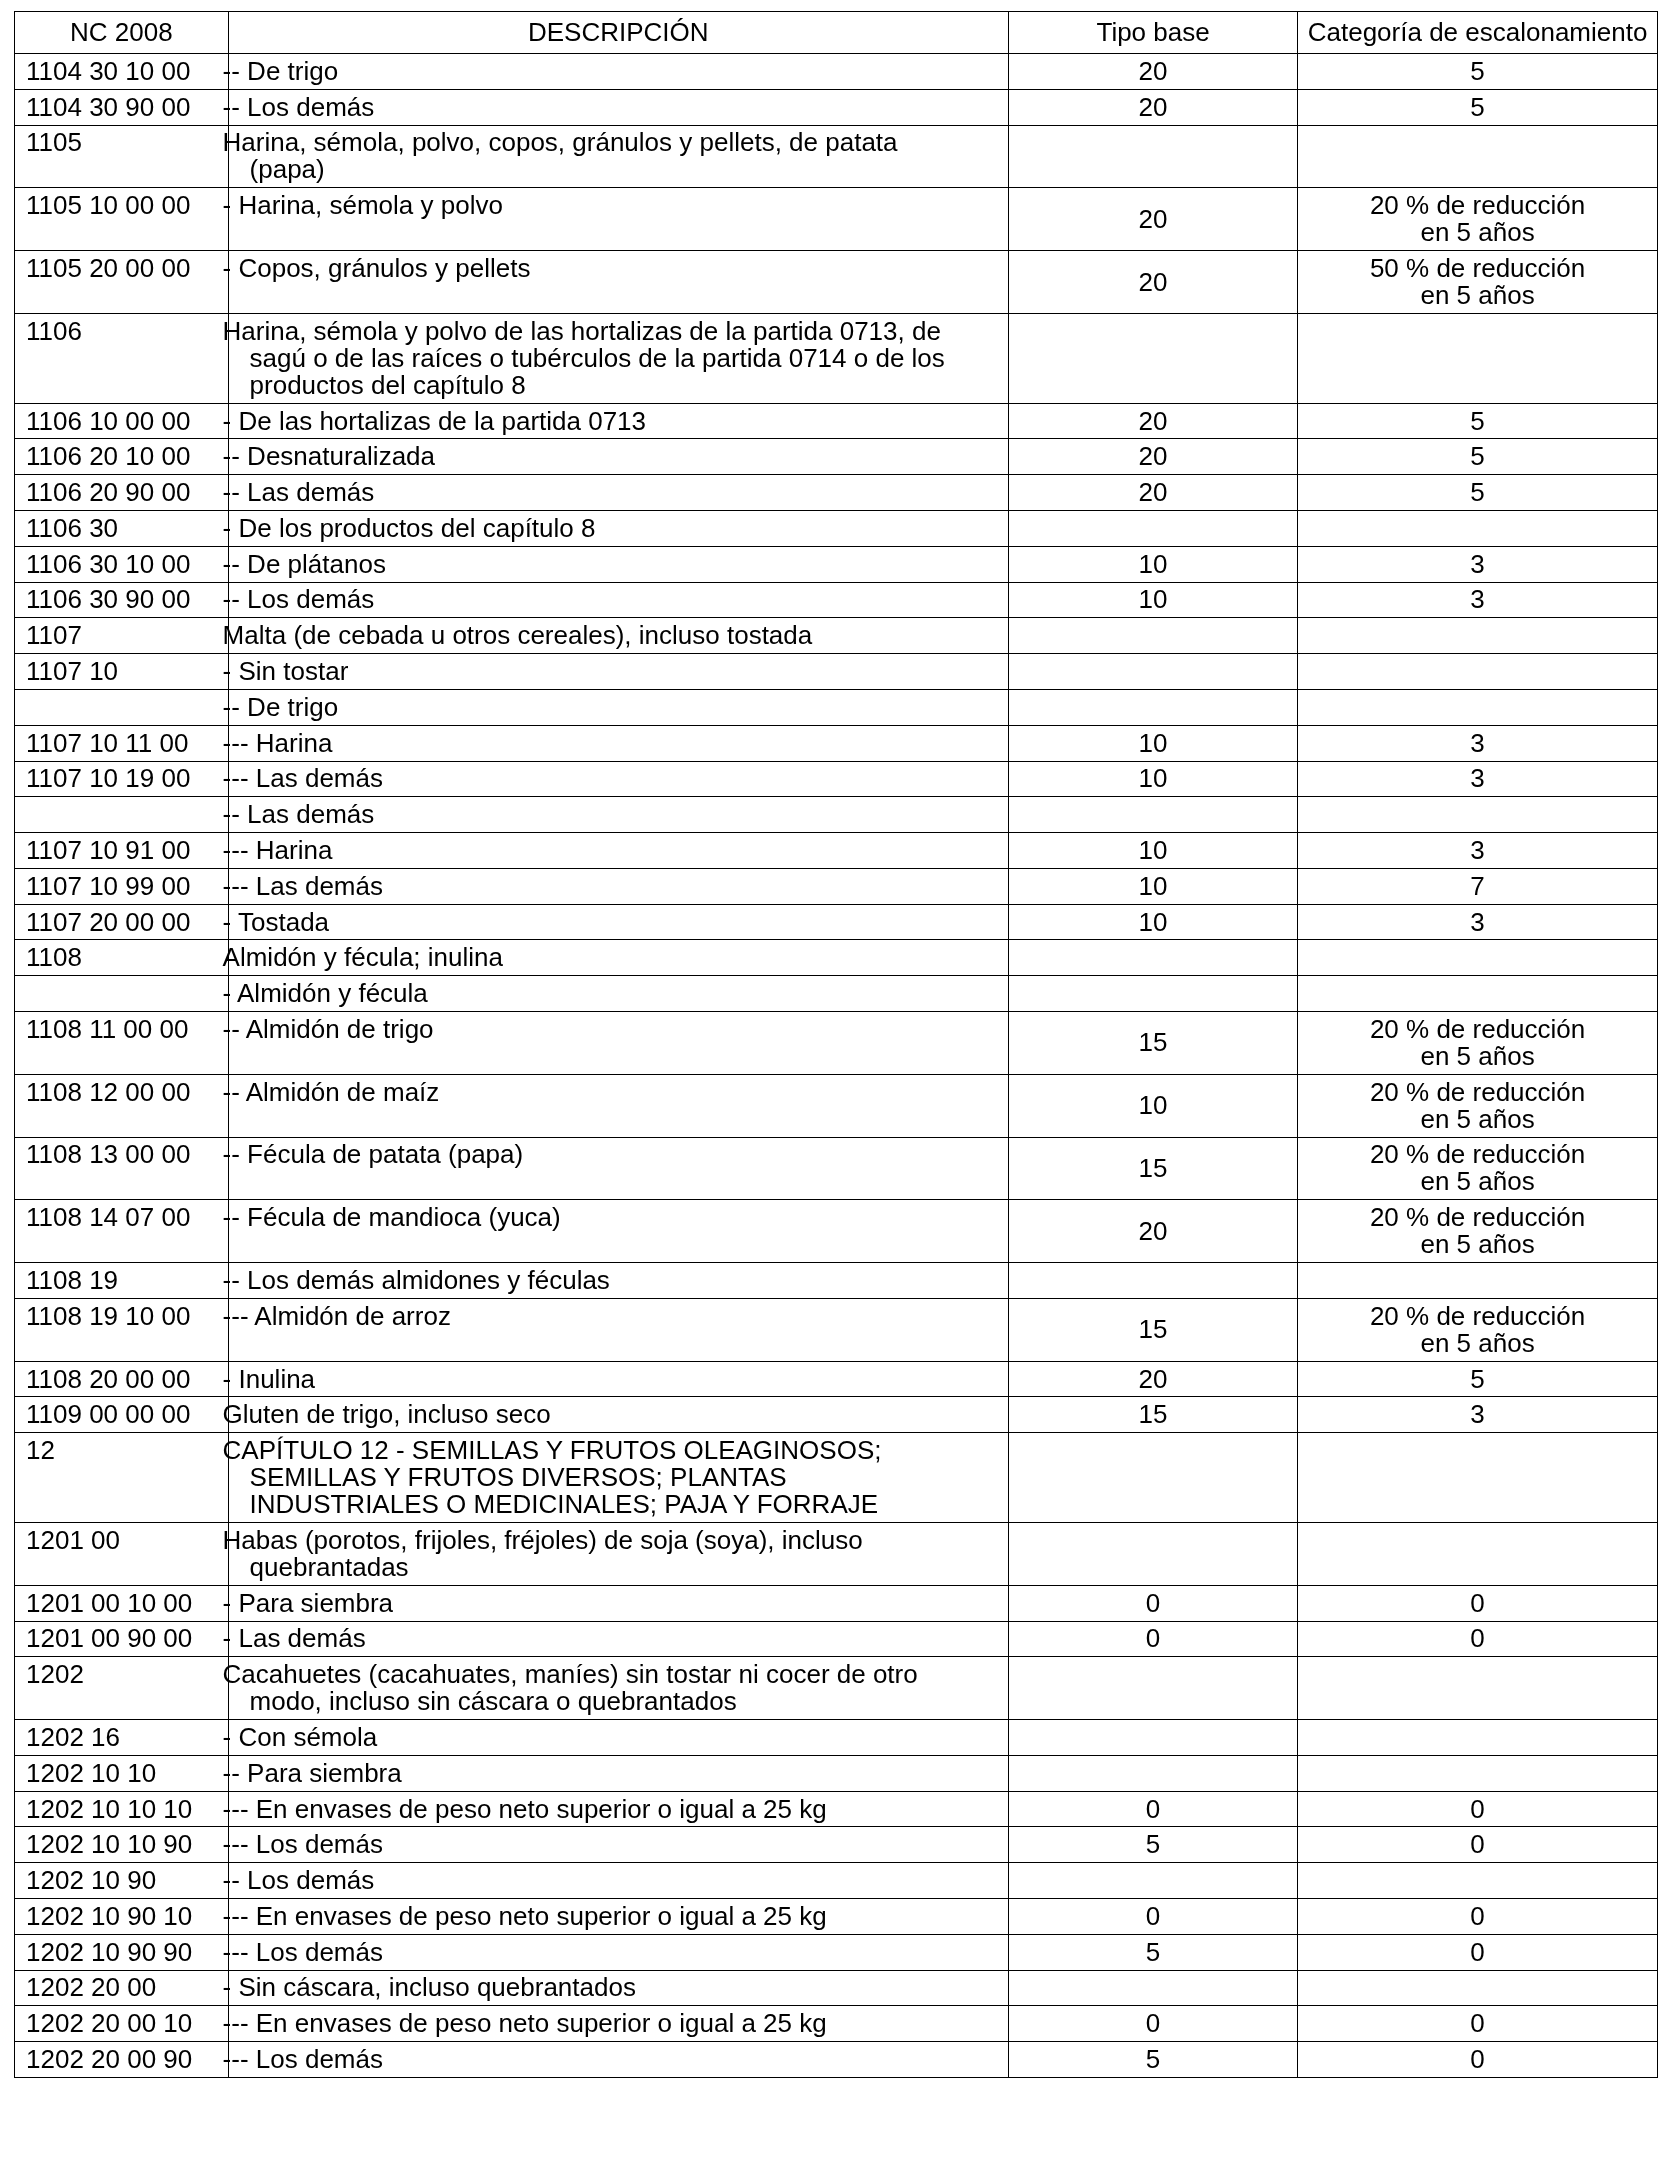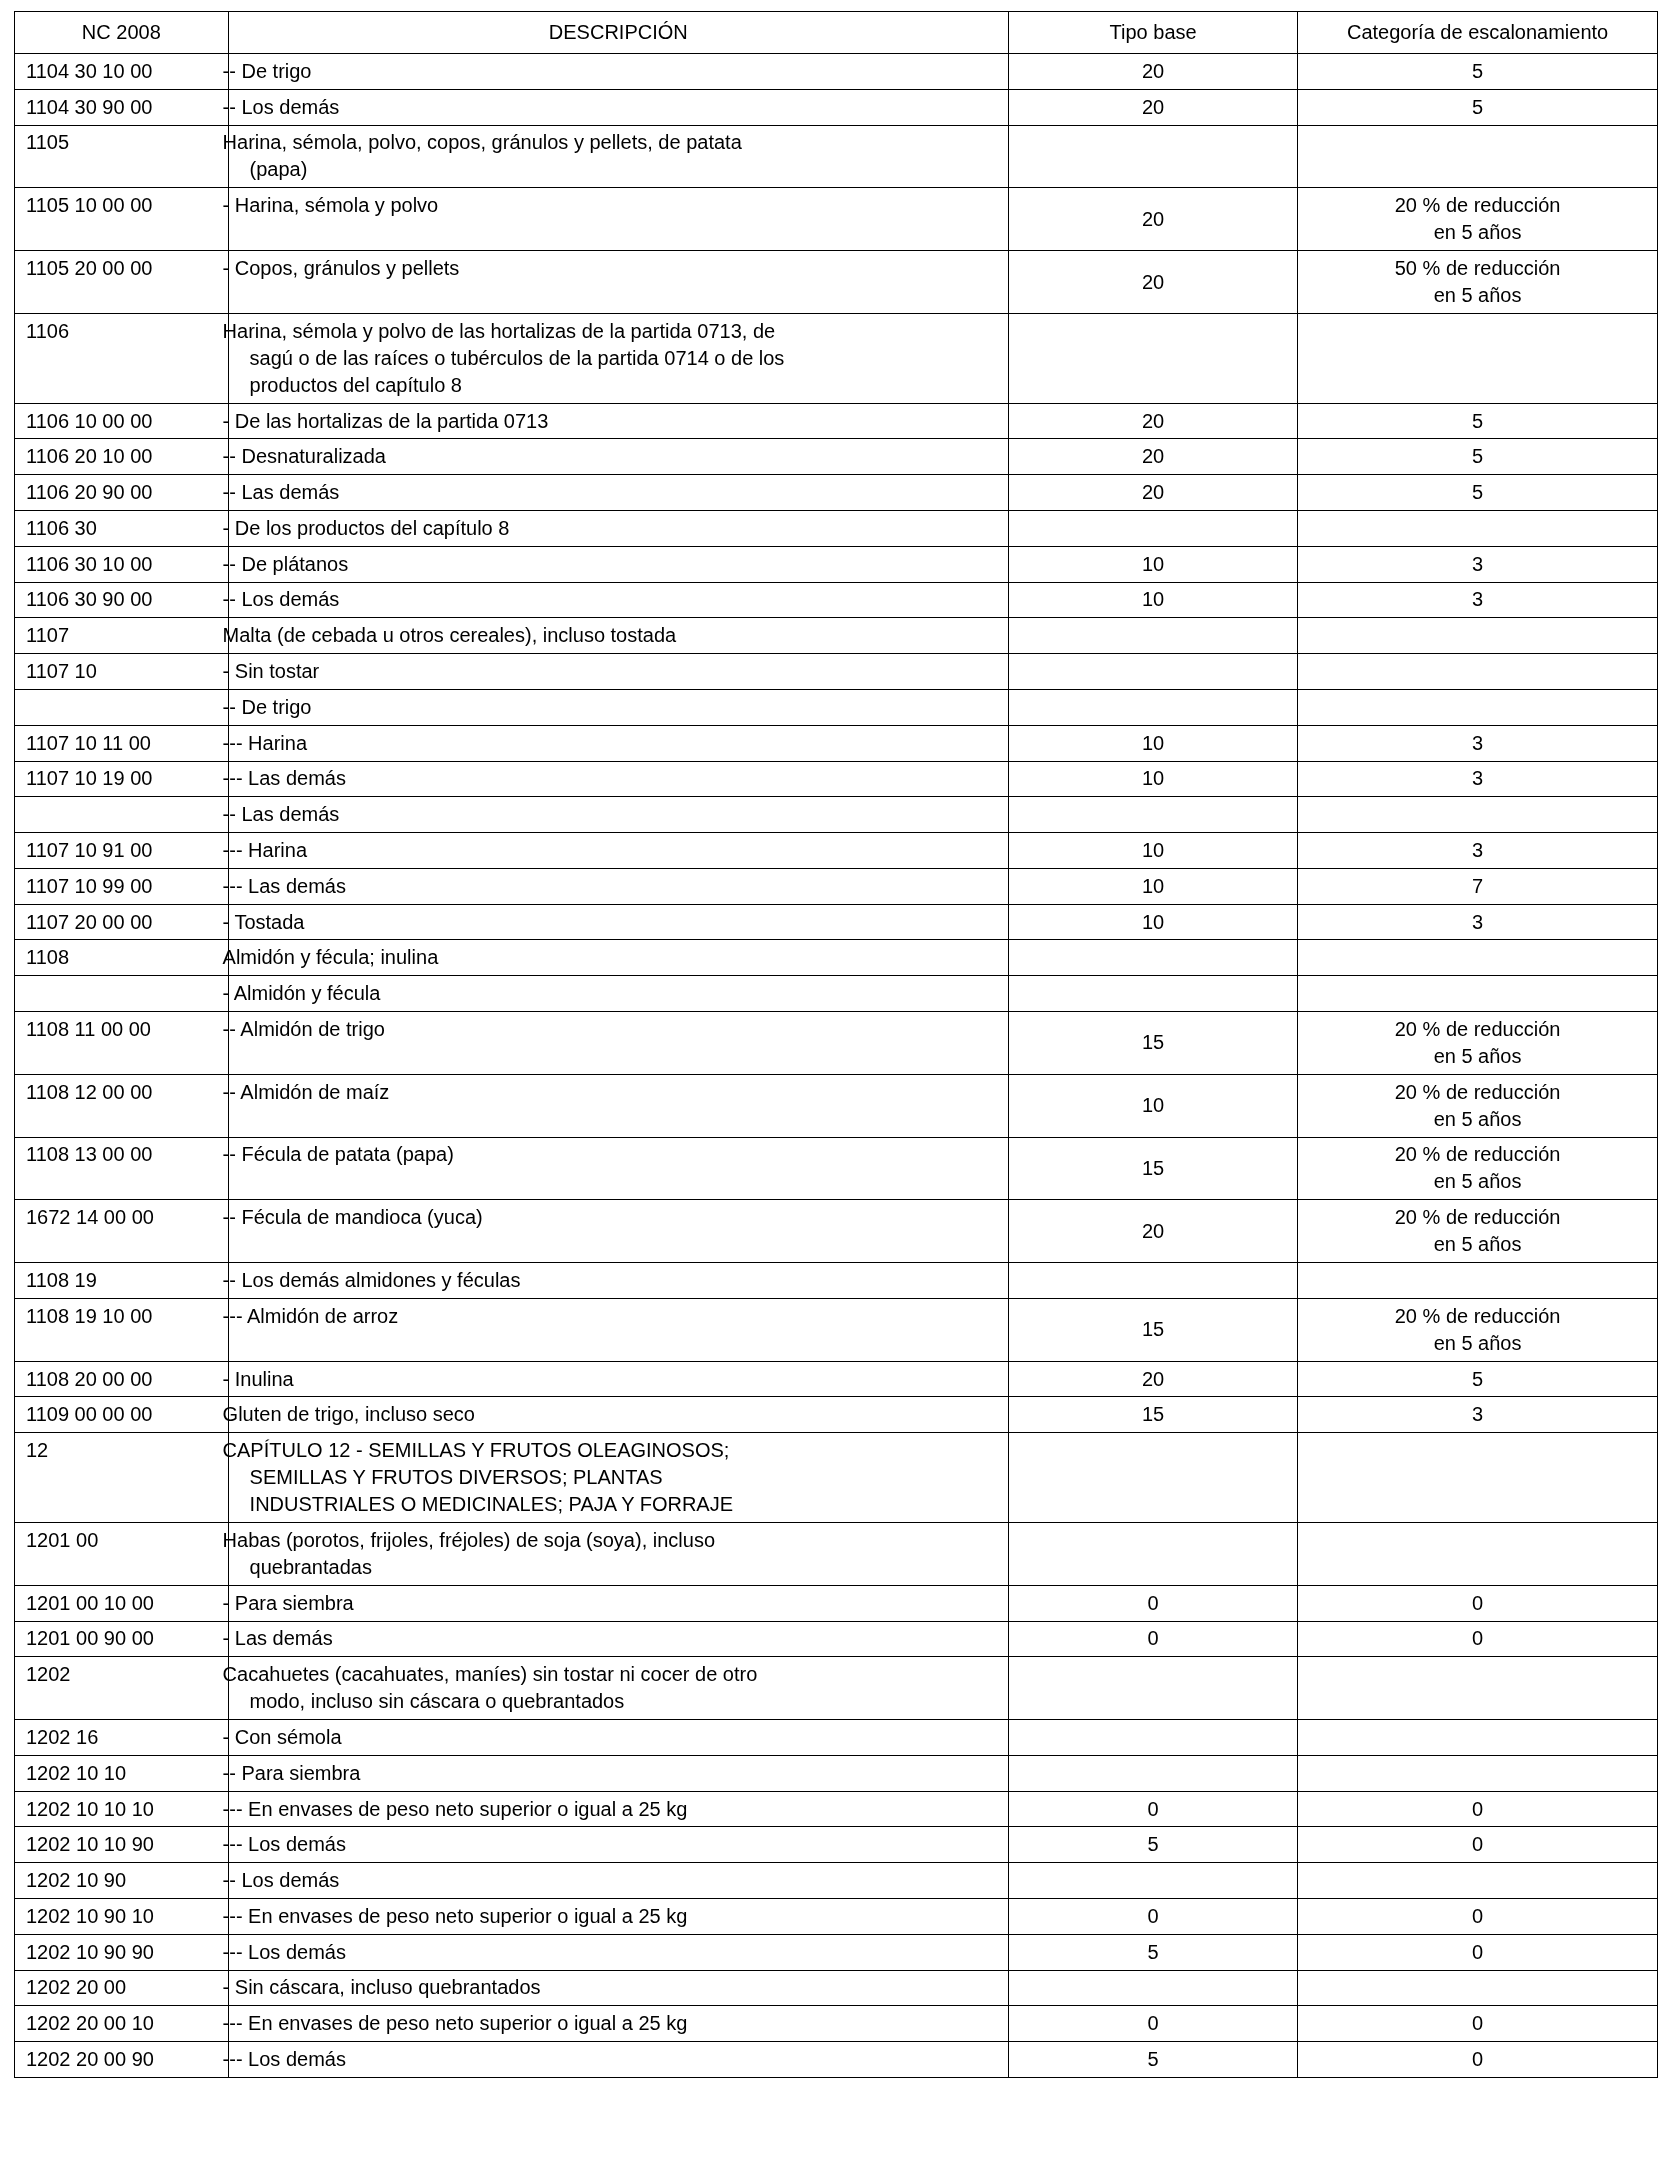--- a/index.html
+++ b/index.html
@@ -10,21 +10,21 @@
     color: #000000;
     -webkit-font-smoothing: antialiased;
   }
   .page {
     padding: 11px 14px 15.7px 14px;
   }
   table.tariff {
     width: 100%;
     border-collapse: collapse;
     table-layout: fixed;
-    font-size: 20px;
+    font-size: 26px;
     line-height: 27px;
   }
   th, td {
     border: 1.6px solid #000000;
   }
   th {
     font-weight: 400;
     text-align: center;
     vertical-align: middle;
     padding: 7px 7.9px;
@@ -226,21 +226,21 @@
 en 5 años</td>
         </tr>
         <tr>
           <td class="c-code">1108 13 00 00</td>
           <td class="c-desc">-- Fécula de patata (papa)</td>
           <td class="c-base">15</td>
           <td class="c-cat">20 % de reducción
 en 5 años</td>
         </tr>
         <tr>
-          <td class="c-code">1672 14 00 00</td>
+          <td class="c-code">1108 14 07 00</td>
           <td class="c-desc">-- Fécula de mandioca (yuca)</td>
           <td class="c-base">20</td>
           <td class="c-cat">20 % de reducción
 en 5 años</td>
         </tr>
         <tr>
           <td class="c-code">1108 19</td>
           <td class="c-desc">-- Los demás almidones y féculas</td>
           <td class="c-base"></td>
           <td class="c-cat"></td>

